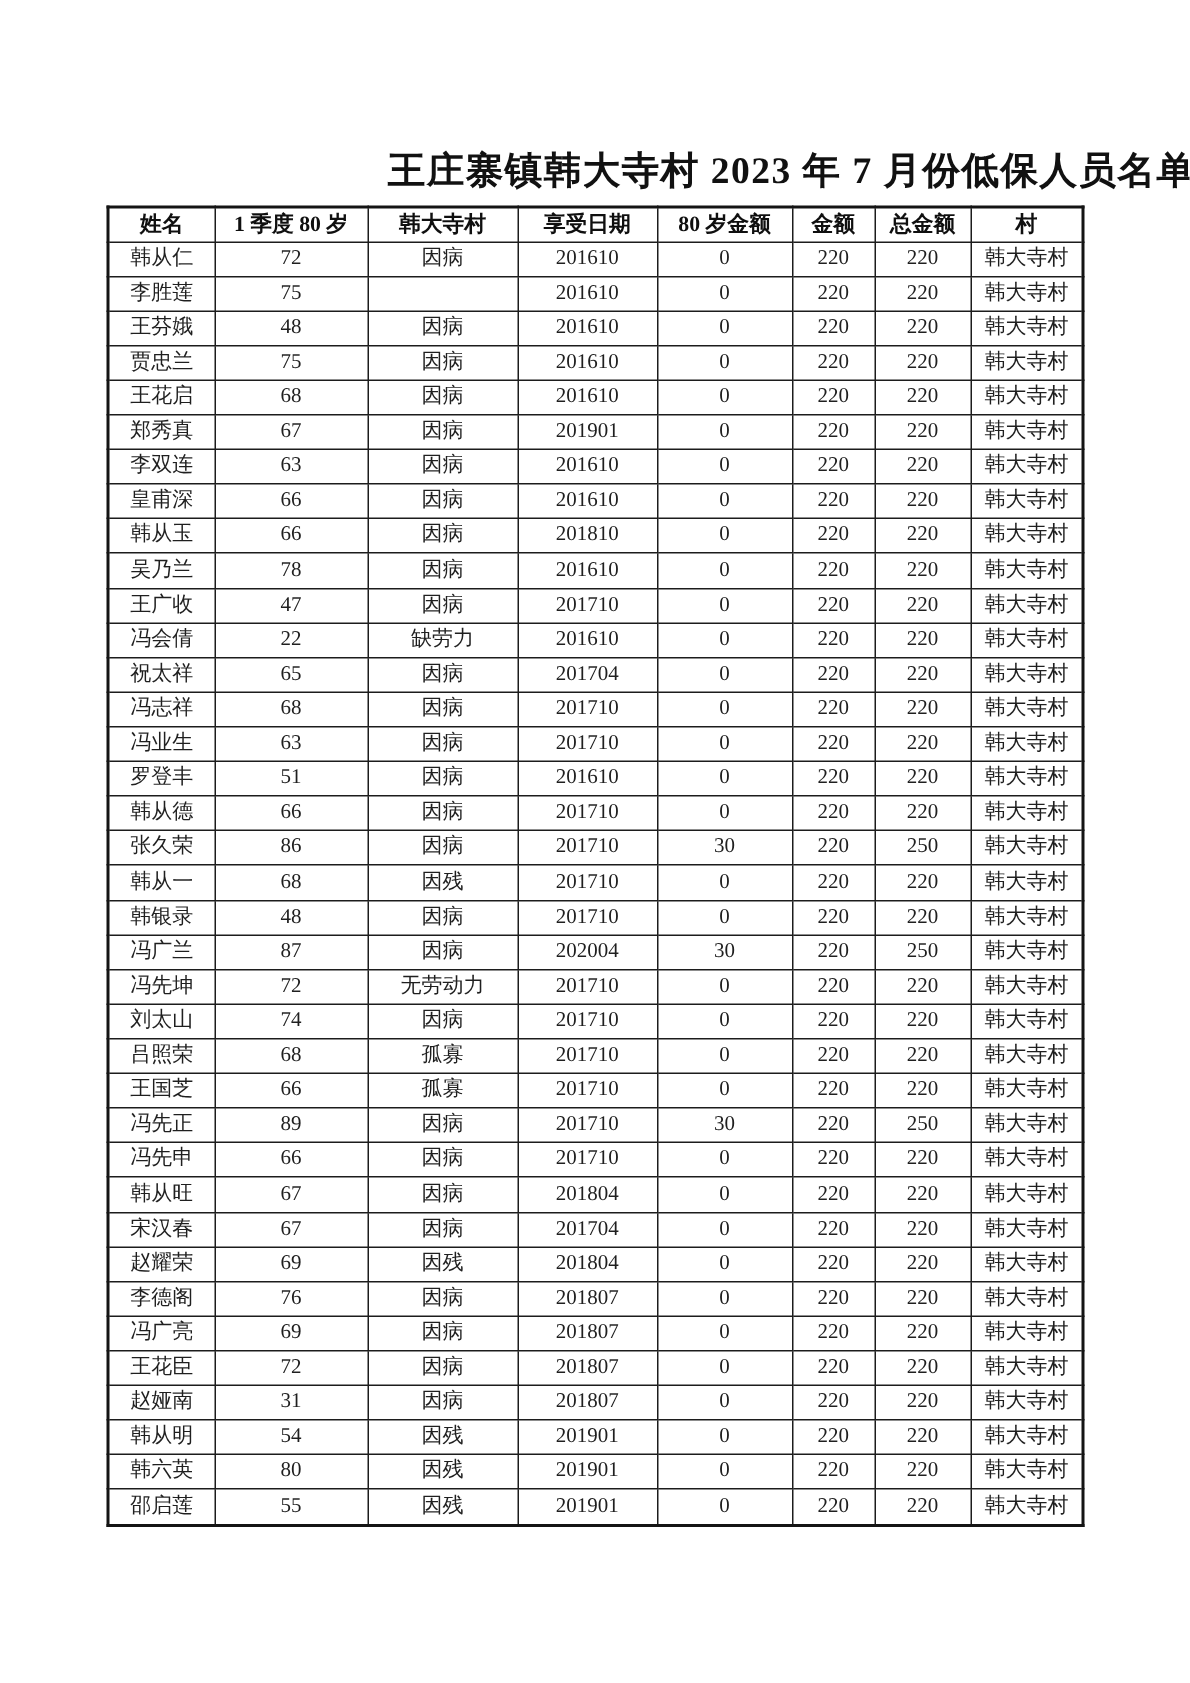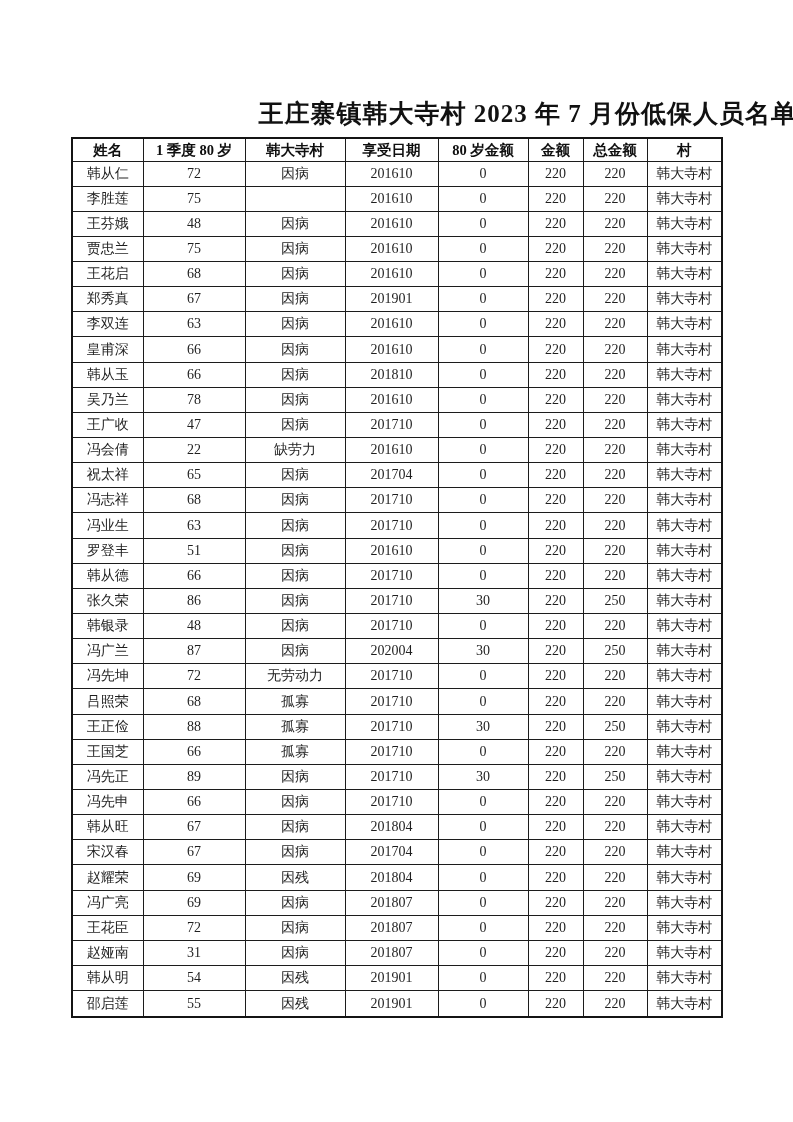--- a/index.html
+++ b/index.html
@@ -269,20 +269,30 @@
         <td>张久荣</td>
         <td>86</td>
         <td>因病</td>
         <td>201710</td>
         <td>30</td>
         <td>220</td>
         <td>250</td>
         <td>韩大寺村</td>
       </tr>
       <tr>
+        <td>韩从一</td>
+        <td>68</td>
+        <td>因残</td>
+        <td>201710</td>
+        <td>0</td>
+        <td>220</td>
+        <td>220</td>
+        <td>韩大寺村</td>
+      </tr>
+      <tr>
         <td>韩银录</td>
         <td>48</td>
         <td>因病</td>
         <td>201710</td>
         <td>0</td>
         <td>220</td>
         <td>220</td>
         <td>韩大寺村</td>
       </tr>
       <tr>
@@ -299,37 +309,37 @@
         <td>冯先坤</td>
         <td>72</td>
         <td>无劳动力</td>
         <td>201710</td>
         <td>0</td>
         <td>220</td>
         <td>220</td>
         <td>韩大寺村</td>
       </tr>
       <tr>
+        <td>刘太山</td>
+        <td>74</td>
+        <td>因病</td>
+        <td>201710</td>
+        <td>0</td>
+        <td>220</td>
+        <td>220</td>
+        <td>韩大寺村</td>
+      </tr>
+      <tr>
         <td>吕照荣</td>
         <td>68</td>
         <td>孤寡</td>
         <td>201710</td>
         <td>0</td>
         <td>220</td>
         <td>220</td>
-        <td>韩大寺村</td>
-      </tr>
-      <tr>
-        <td>王正俭</td>
-        <td>88</td>
-        <td>孤寡</td>
-        <td>201710</td>
-        <td>30</td>
-        <td>220</td>
-        <td>250</td>
         <td>韩大寺村</td>
       </tr>
       <tr>
         <td>王国芝</td>
         <td>66</td>
         <td>孤寡</td>
         <td>201710</td>
         <td>0</td>
         <td>220</td>
         <td>220</td>
@@ -379,20 +389,30 @@
         <td>赵耀荣</td>
         <td>69</td>
         <td>因残</td>
         <td>201804</td>
         <td>0</td>
         <td>220</td>
         <td>220</td>
         <td>韩大寺村</td>
       </tr>
       <tr>
+        <td>李德阁</td>
+        <td>76</td>
+        <td>因病</td>
+        <td>201807</td>
+        <td>0</td>
+        <td>220</td>
+        <td>220</td>
+        <td>韩大寺村</td>
+      </tr>
+      <tr>
         <td>冯广亮</td>
         <td>69</td>
         <td>因病</td>
         <td>201807</td>
         <td>0</td>
         <td>220</td>
         <td>220</td>
         <td>韩大寺村</td>
       </tr>
       <tr>
@@ -419,20 +439,30 @@
         <td>韩从明</td>
         <td>54</td>
         <td>因残</td>
         <td>201901</td>
         <td>0</td>
         <td>220</td>
         <td>220</td>
         <td>韩大寺村</td>
       </tr>
       <tr>
+        <td>韩六英</td>
+        <td>80</td>
+        <td>因残</td>
+        <td>201901</td>
+        <td>0</td>
+        <td>220</td>
+        <td>220</td>
+        <td>韩大寺村</td>
+      </tr>
+      <tr>
         <td>邵启莲</td>
         <td>55</td>
         <td>因残</td>
         <td>201901</td>
         <td>0</td>
         <td>220</td>
         <td>220</td>
         <td>韩大寺村</td>
       </tr>
     </tbody>

